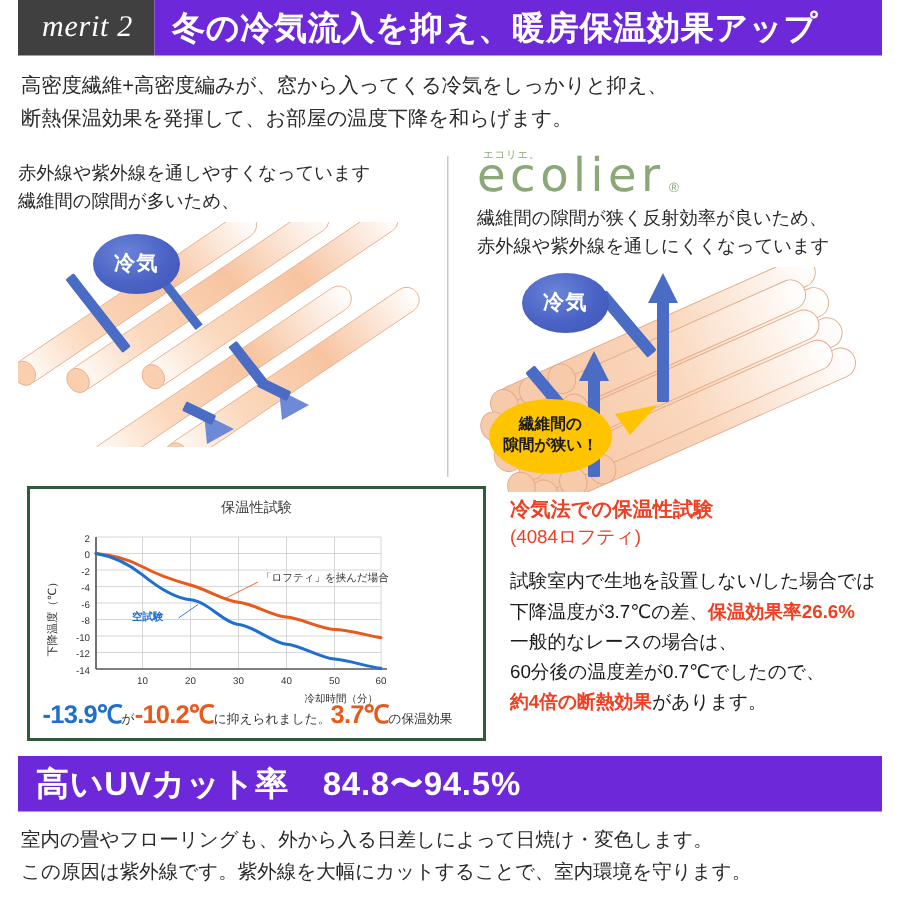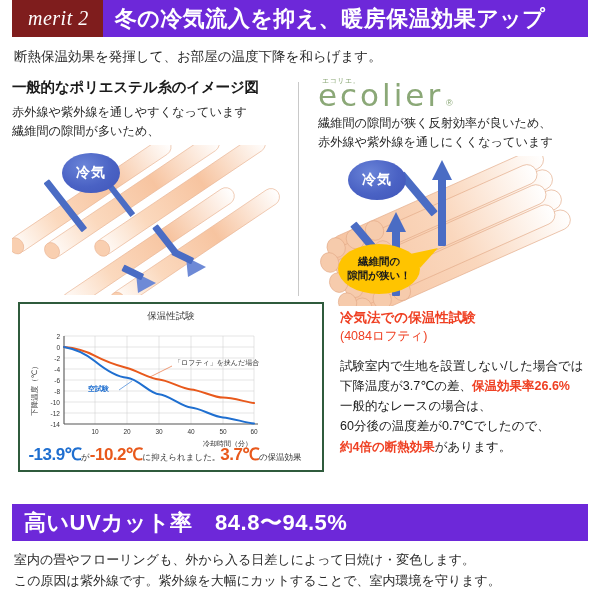--- a/index.html
+++ b/index.html
@@ -13,21 +13,21 @@
   }
 
   
   .banner {
     display: flex;
     align-items: stretch;
     margin: 0 12px;
     height: 37px;
   }
   .banner-badge {
-    background: #7f1d1d;
+    background: #404040;
     color: #ffffff;
     font-family: "Liberation Serif", "DejaVu Serif", serif;
     font-style: italic;
     font-size: 20px;
     letter-spacing: .5px;
     display: flex; align-items: center; justify-content: center;
     padding: 0 14px 0 16px;
     white-space: nowrap;
   }
   .banner-title {
@@ -180,28 +180,28 @@
 </style>
 </head>
 <body>
 
 <div class="banner">
   <div class="banner-badge">merit 2</div>
   <div class="banner-title">冬の冷気流入を抑え、暖房保温効果アップ</div>
 </div>
 
 <div class="lead">
+  <div>高密度繊維+高密度編みが、窓から入ってくる冷気をしっかりと抑え、</div>
   <div>断熱保温効果を発揮して、お部屋の温度下降を和らげます。</div>
 </div>
 
 <div class="panels">
   <div class="divider"></div>
 
   <div class="panel left">
-    <div class="panel-head">一般的なポリエステル糸のイメージ図</div>
     <div class="panel-sub">
       <div>赤外線や紫外線を通しやすくなっています</div>
       <div>繊維間の隙間が多いため、</div>
     </div>
 
     <div class="art">
       <svg width="280" height="150" viewBox="0 0 280 150">
         <defs>
           <linearGradient id="fib1" x1="0" y1="0" x2="1" y2="0">
             <stop offset="0%" stop-color="#ffffff"></stop>
@@ -306,21 +306,21 @@
             <rect x="26" y="38" width="8" height="40" rx="1"></rect>
             <path d="M20 14 L30 -6 L40 14 Z"></path>
             <rect x="26" y="8" width="8" height="34" rx="1"></rect>
           </g>
         </g>
       </svg>
       <div class="cold-badge" style="left:30px; top:4px;">冷気</div>
       <svg width="30" height="22" style="position:absolute; left:92px; top:92px;">
         <path d="M0 6 L28 0 L10 20 Z" fill="#ffc400"></path>
       </svg>
-      <div class="bubble" style="left:20px; top:88px;">
+      <div class="bubble" style="left:8px; top:88px;">
         <span>繊維間の</span>
         <span>隙間が狭い！</span>
       </div>
     </div>
   </div>
 </div>
 
 <div class="lower">
 
   <div class="chart-box">

